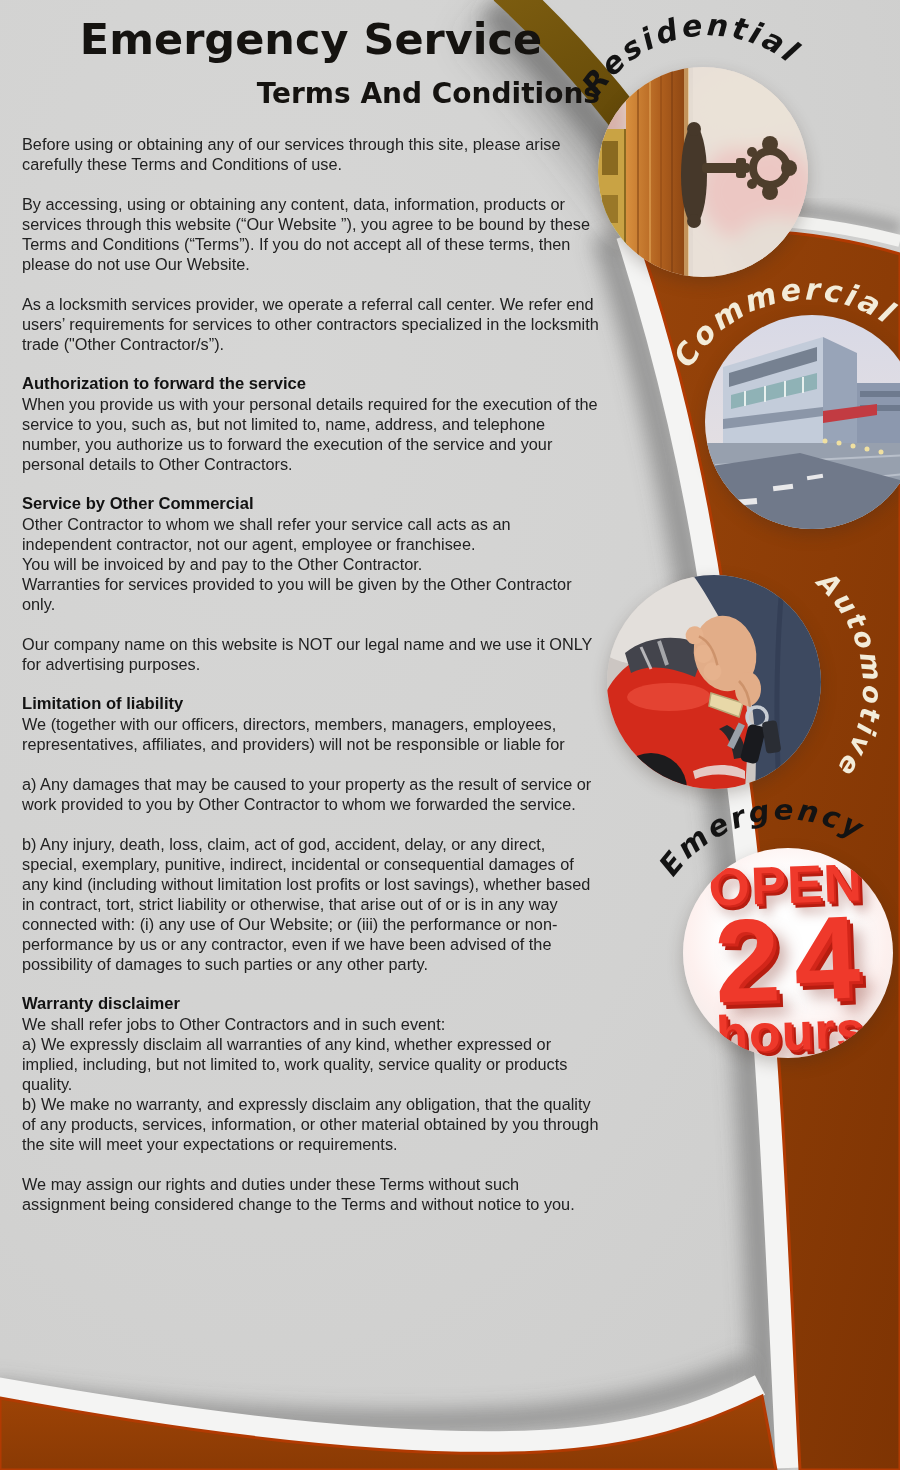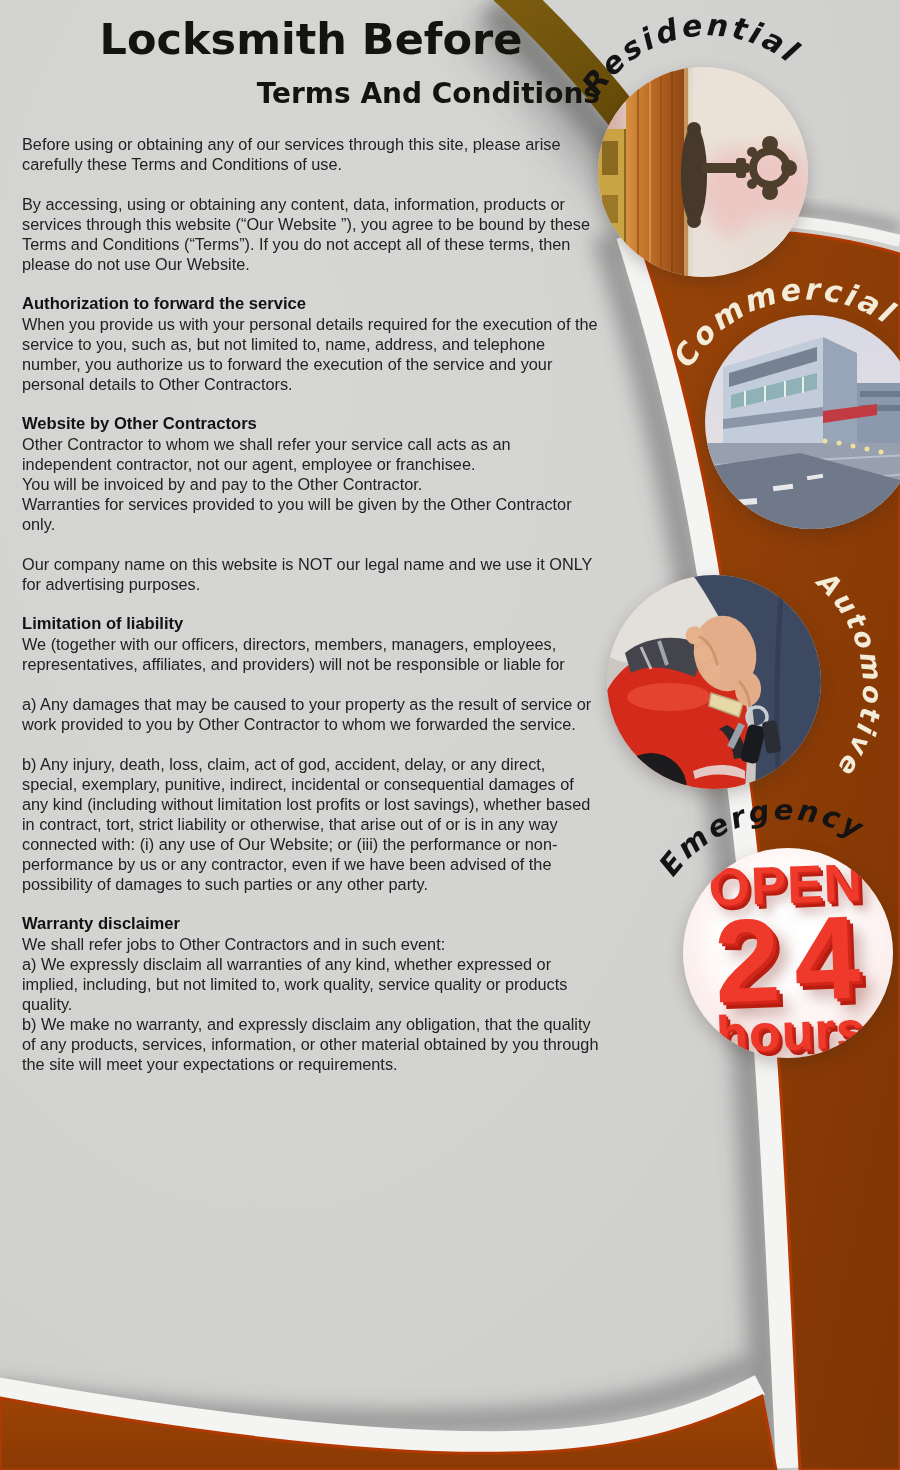--- a/index.html
+++ b/index.html
@@ -117,39 +117,40 @@
     <path d="M 640 242 Q 765 215 900 254 L 900 1470 L 800 1470
              C 793 1330 788 1190 778 1050 C 766 900 750 760 728 620 C 708 480 680 360 640 242 Z" fill="url(#gBrownA)" stroke="#b23a02" stroke-width="3"></path>
 
     <path d="M 0 1398 C 250 1444 420 1458 540 1452 C 640 1447 705 1424 762 1396
              L 776 1470 L 0 1470 Z" fill="url(#gBrownB)" stroke="#b23a02" stroke-width="3"></path>
 
     <path d="M 505 -12 Q 598 72 678 192" stroke="url(#gOlive)" stroke-width="34" fill="none"></path>
   </svg>
 
   <div class="content">
-    <div class="page-title">Locksmith Before</div>
+    <div class="page-title">Emergency Service</div>
     <div class="page-subtitle">Terms And Conditions</div>
 
     <div class="block">
 
       <div class="block-p">Before using or obtaining any of our services through this site, please arise carefully these Terms and Conditions of use.</div>
     </div>
     <div class="block">
 
       <div class="block-p">By accessing, using or obtaining any content, data, information, products or services through this website (“Our Website ”), you agree to be bound by these Terms and Conditions (“Terms”). If you do not accept all of these terms, then please do not use Our Website.</div>
     </div>
     <div class="block">
+      <div class="block-p">As a locksmith services provider, we operate a referral call center. We refer end users’ requirements for services to other contractors specialized in the locksmith trade ("Other Contractor/s”).</div>
     </div>
     <div class="block">
       <div class="block-h">Authorization to forward the service</div>
       <div class="block-p">When you provide us with your personal details required for the execution of the service to you, such as, but not limited to, name, address, and telephone number, you authorize us to forward the execution of the service and your personal details to Other Contractors.</div>
     </div>
     <div class="block">
-      <div class="block-h">Website by Other Contractors</div>
+      <div class="block-h">Service by Other Commercial</div>
       <div class="block-p">Other Contractor to whom we shall refer your service call acts as an independent contractor, not our agent, employee or franchisee.
 You will be invoiced by and pay to the Other Contractor.
 Warranties for services provided to you will be given by the Other Contractor only.</div>
     </div>
     <div class="block">
 
       <div class="block-p">Our company name on this website is NOT our legal name and we use it ONLY for advertising purposes.</div>
     </div>
     <div class="block">
       <div class="block-h">Limitation of liability</div>
@@ -163,20 +164,21 @@
 
       <div class="block-p">b) Any injury, death, loss, claim, act of god, accident, delay, or any direct, special, exemplary, punitive, indirect, incidental or consequential damages of any kind (including without limitation lost profits or lost savings), whether based in contract, tort, strict liability or otherwise, that arise out of or is in any way connected with: (i) any use of Our Website; or (iii) the performance or non-performance by us or any contractor, even if we have been advised of the possibility of damages to such parties or any other party.</div>
     </div>
     <div class="block">
       <div class="block-h">Warranty disclaimer</div>
       <div class="block-p">We shall refer jobs to Other Contractors and in such event:
 a) We expressly disclaim all warranties of any kind, whether expressed or implied, including, but not limited to, work quality, service quality or products quality.
 b) We make no warranty, and expressly disclaim any obligation, that the quality of any products, services, information, or other material obtained by you through the site will meet your expectations or requirements.</div>
     </div>
     <div class="block">
+      <div class="block-p">We may assign our rights and duties under these Terms without such assignment being considered change to the Terms and without notice to you.</div>
     </div>
   </div>
 
   <div class="circle c-res">
     <svg viewBox="0 0 210 210">
       <rect width="210" height="210" fill="#e3dad2"></rect>
       <g filter="url(#rb)">
         <ellipse cx="160" cy="125" rx="58" ry="52" fill="#e9aeae"></ellipse>
         <ellipse cx="150" cy="40" rx="60" ry="42" fill="#e6ded2"></ellipse>
         <ellipse cx="180" cy="185" rx="45" ry="35" fill="#ded6ce"></ellipse>

